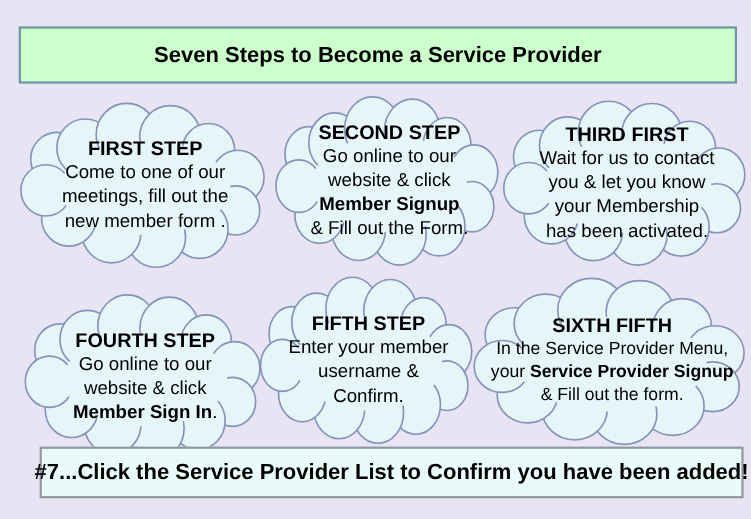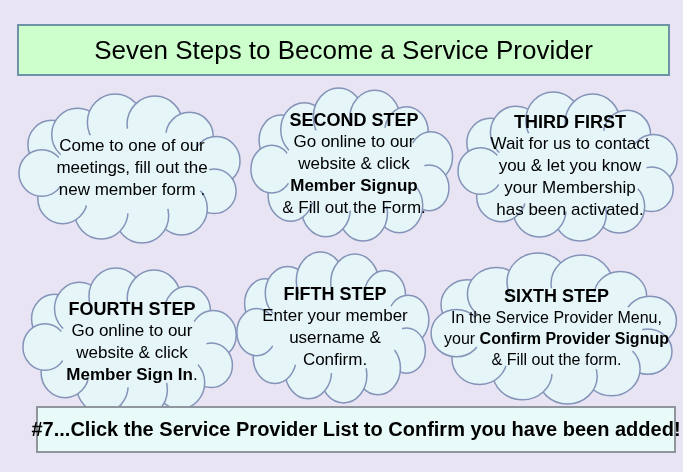--- a/index.html
+++ b/index.html
@@ -28,22 +28,22 @@
   }
   .title-banner {
     position: absolute;
     left: 17px; top: 24px;
     width: 653px; height: 52px;
     background: var(--title-bg);
     border: 2px solid var(--title-border);
     display: flex; align-items: center; justify-content: center;
   }
   .title-banner .title-text {
-    font-size: 26px;
-    font-weight: normal;
+    font-size: 20px;
+    font-weight: bold;
     letter-spacing: 0px;
     white-space: nowrap;
   }
   .cloud {
     position: absolute;
   }
   .cloud-shape {
     position: absolute;
     inset: 0;
   }
@@ -120,20 +120,21 @@
     <circle cx="198" cy="98" r="22"></circle>
     <circle cx="165" cy="115" r="26"></circle>
     <circle cx="125" cy="122" r="27"></circle>
     <circle cx="84" cy="118" r="27"></circle>
     <circle cx="45" cy="105" r="25"></circle>
     <circle cx="24" cy="80" r="23"></circle>
     <ellipse class="noline" cx="115" cy="78" rx="78" ry="42"></ellipse>
   </svg>
 </div>
     <div class="cloud-text">
+      <div class="cloud-heading">FIRST STEP</div>
       <div class="cloud-body">
           <div class="cloud-line"><span>Come to one of our</span></div>
           <div class="cloud-line"><span>meetings, fill out the</span></div>
           <div class="cloud-line"><span>new member form .</span></div>
         </div>
     </div>
   </div>
 
   <div class="cloud cloud-2">
     <div class="cloud-shape">
@@ -266,24 +267,24 @@
     <circle cx="198" cy="98" r="22"></circle>
     <circle cx="165" cy="115" r="26"></circle>
     <circle cx="125" cy="122" r="27"></circle>
     <circle cx="84" cy="118" r="27"></circle>
     <circle cx="45" cy="105" r="25"></circle>
     <circle cx="24" cy="80" r="23"></circle>
     <ellipse class="noline" cx="115" cy="78" rx="78" ry="42"></ellipse>
   </svg>
 </div>
     <div class="cloud-text">
-      <div class="cloud-heading">SIXTH STEP</div>
+      <div class="cloud-heading">SIXTH FIFTH</div>
       <div class="cloud-body">
           <div class="cloud-line"><span>In the Service Provider Menu,</span></div>
-          <div class="cloud-line"><span>your </span><span class="b">Confirm Provider Signup</span></div>
+          <div class="cloud-line"><span>your </span><span class="b">Service Provider Signup</span></div>
           <div class="cloud-line"><span>&amp; Fill out the form.</span></div>
         </div>
     </div>
   </div>
 
   <div class="footer-banner">
     <span class="footer-text">#7...Click the Service Provider List to Confirm you have been added!</span>
   </div>
 
 </div>

